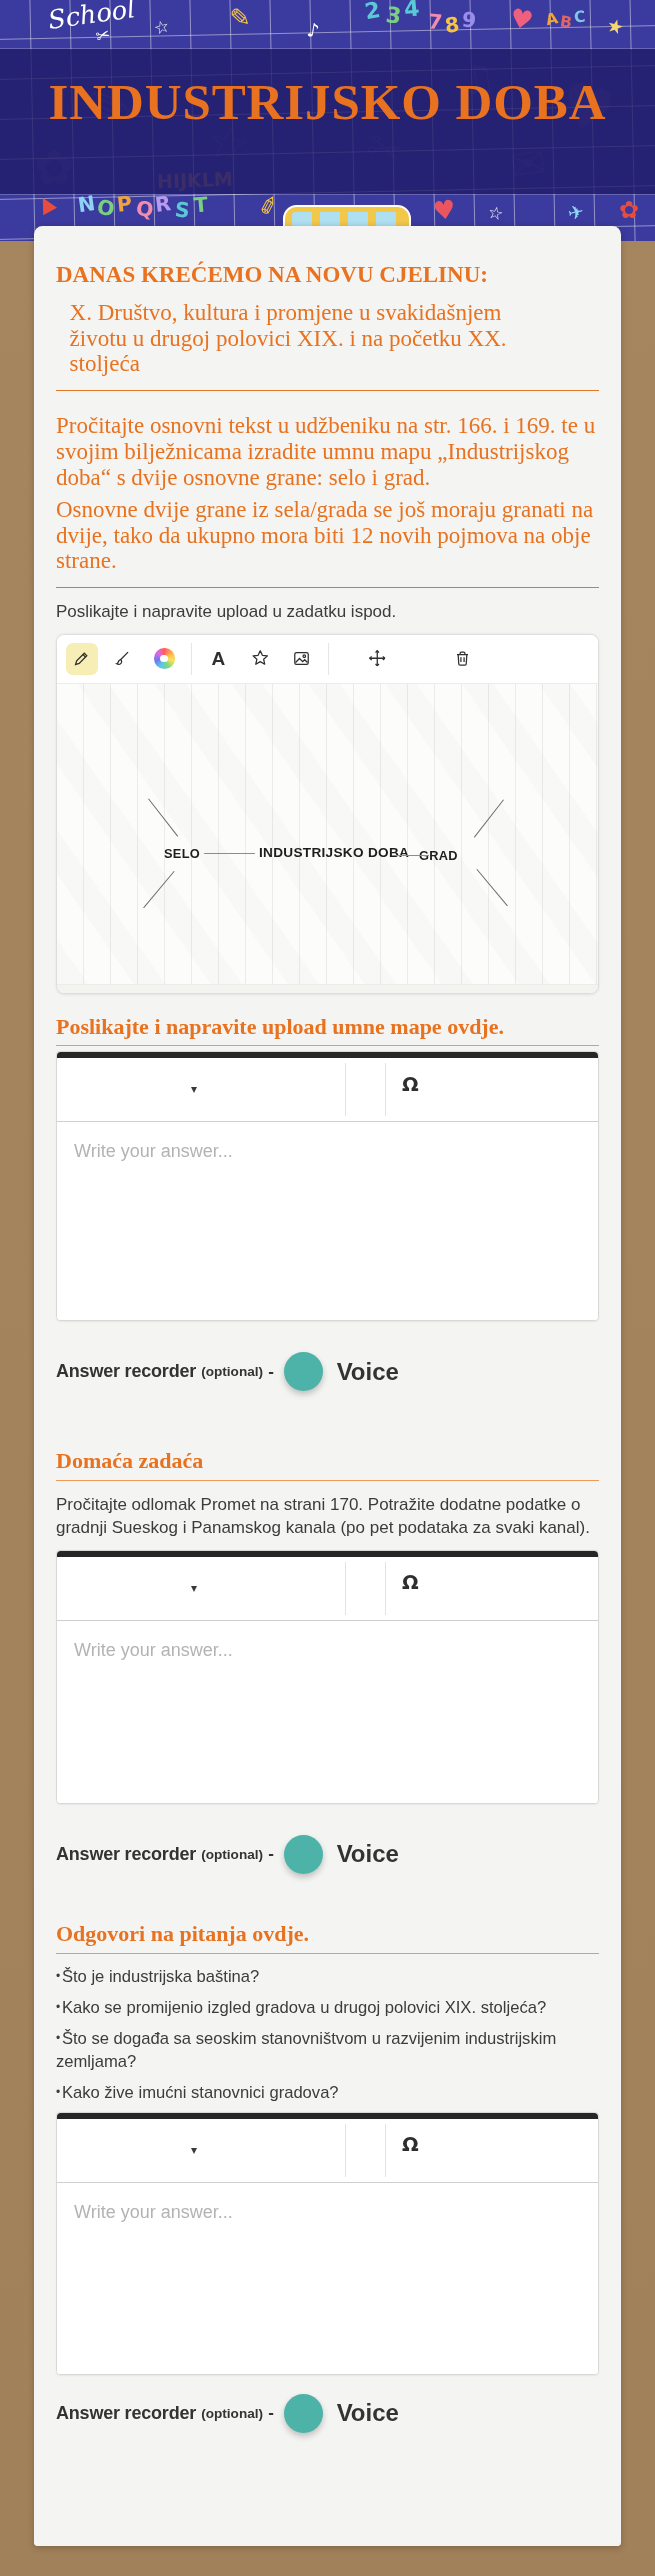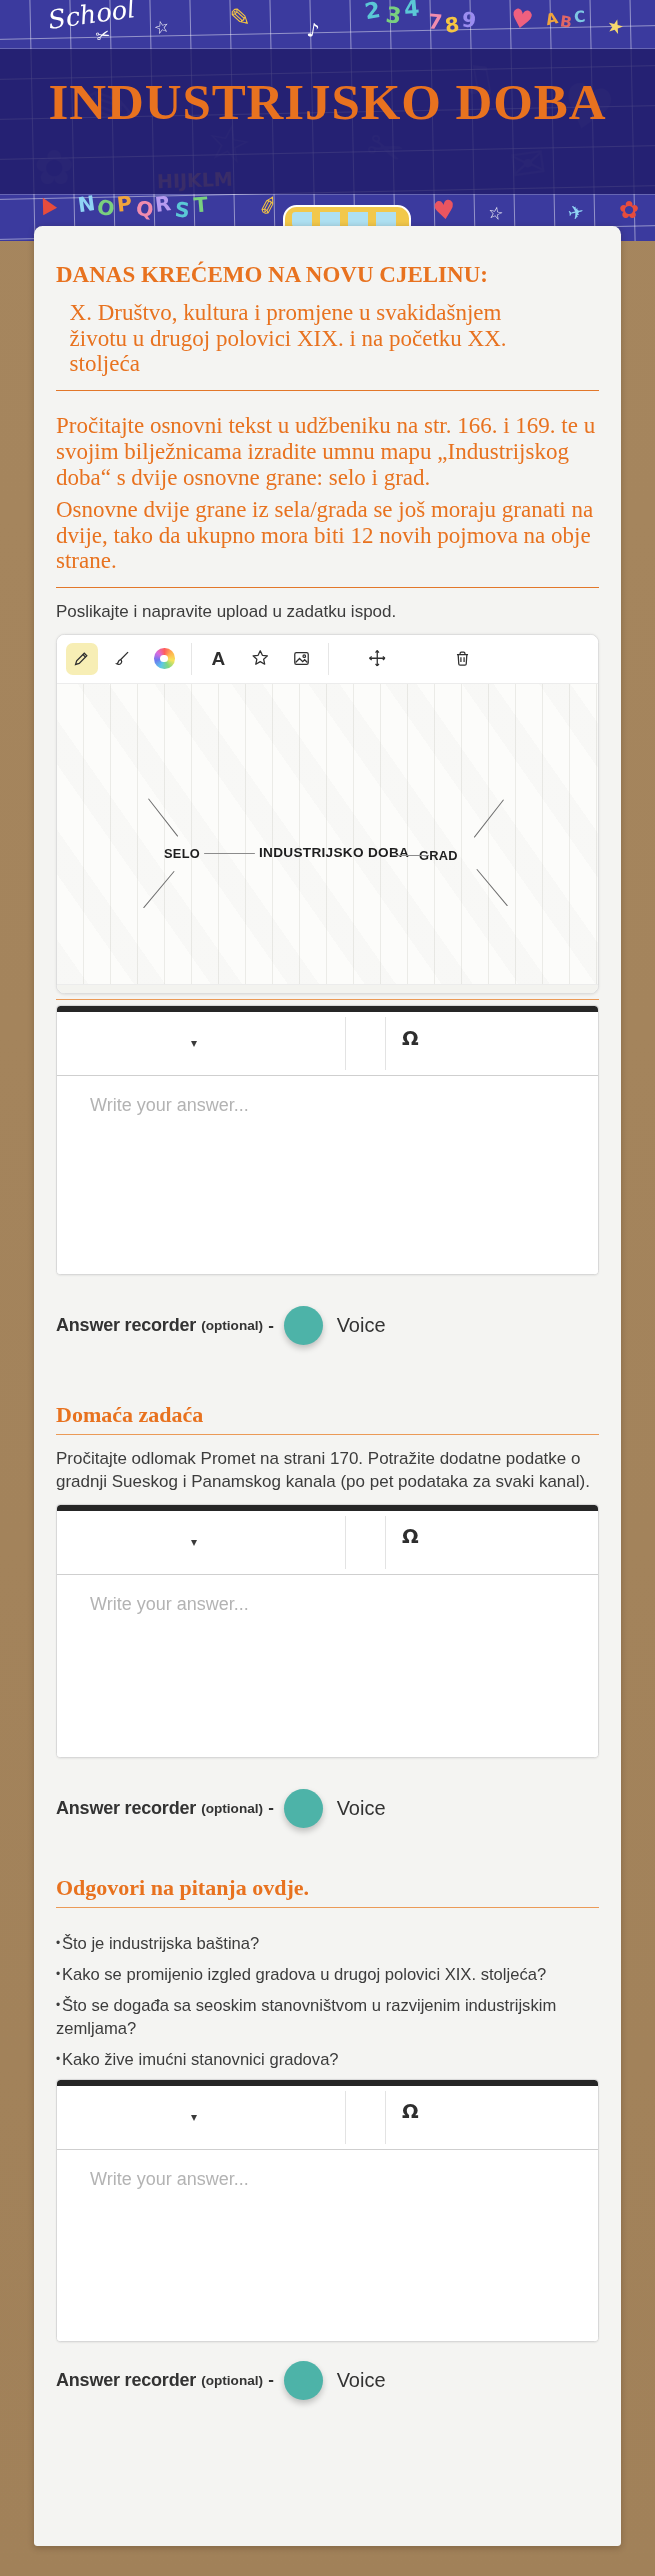--- a/index.html
+++ b/index.html
@@ -81,40 +81,40 @@
     box-shadow:0 0.9px 1.7px rgba(0,0,0,.06);overflow:hidden;}
   .aw-topbar{height:6px;background:#262626;border-radius:3.4px 3.4px 0 0;}
   .aw-toolbar{position:relative;height:63px;background:#fff;}
   .aw-dd{position:absolute;left:101px;top:12px;width:72px;height:38px;border:none;background:transparent;
     color:#3a3a3a;font-size:12px;font-family:"DejaVu Sans",sans-serif;}
   .aw-sep{position:absolute;top:5.1px;height:53px;width:0.9px;background:#e3e3e3;}
   .aw-sep.s1{left:288px;} .aw-sep.s2{left:328px;}
   .aw-omega{position:absolute;left:339px;top:13.6px;border:none;background:transparent;
     font-size:19.6px;font-weight:bold;color:#2e2e2e;font-family:"DejaVu Sans",sans-serif;}
   .aw-input{display:block;width:100%;box-sizing:border-box;border:none;border-top:0.9px solid #cfcfcf;
-    outline:none;resize:none;padding:19px 33px;font-size:18px;color:#555;background:#fff;
+    outline:none;resize:none;padding:19px 17px;font-size:18px;color:#555;background:#fff;
     font-family:"Liberation Sans","DejaVu Sans",sans-serif;}
   .aw-input::placeholder{color:#b3b3b3;}
   .aw-input.h1{height:199px;} .aw-input.h2{height:183px;} .aw-input.h3{height:192px;}
 
   
   .recorder{display:flex;align-items:center;margin-top:31px;color:#333;}
   .rec-label{font-weight:bold;font-size:18px;letter-spacing:-0.2px;}
   .rec-optional{font-weight:bold;font-size:13.6px;margin-left:5.1px;text-align:center;}
   .rec-dash{font-weight:bold;font-size:17px;margin-left:5.1px;}
   .rec-button{width:39px;height:39px;border-radius:50%;border:none;background:#4db3a8;
     margin:0 13.6px 0 10.2px;box-shadow:0 3.4px 6px rgba(0,0,0,.22);}
-  .rec-voice{font-weight:normal;font-size:20px;}
+  .rec-voice{font-weight:bold;font-size:24px;}
 
   
   .gap-lg{height:46px;} .gap-md{height:56px;}
   h3.homework{margin:0;font-size:22px;line-height:28px;font-weight:600;}
   .question{margin:0 0 7.7px 0;color:#3c3c3c;font-size:16.6px;line-height:23px;}
   .q-bullet{font-size:12px;vertical-align:1.7px;margin-right:1.7px;}
-  #question-list{margin-top:24px;}
+  #question-list{margin-top:11px;}
   svg{display:block;}
 </style>
 </head>
 <body>
 
 <div class="header">
   <div class="grid-layer"></div>
   <div class="doodle-layer" id="doodle-layer">
       <span class="doodle script" style="left: 48px; top: 1.7px; font-size: 25.6px; color: rgb(255, 255, 255); transform: rotate(-8deg);">School</span>
       <span class="doodle" style="left: 96px; top: 27px; font-size: 17px; color: rgb(255, 255, 255); transform: rotate(-18deg);">✂</span>
@@ -244,20 +244,21 @@
       <span class="mm-line" style="left:147px;top:169px;width:51px;"></span>
       <span class="mm-line" style="left:336px;top:171px;width:36px;"></span>
       <span class="mm-line mm-diag" style="left:82px;top:133px;width:48px;transform:rotate(52deg);"></span>
       <span class="mm-line mm-diag" style="left:78px;top:205px;width:48px;transform:rotate(-50deg);"></span>
       <span class="mm-line mm-diag" style="left:408px;top:134px;width:48px;transform:rotate(-52deg);"></span>
       <span class="mm-line mm-diag" style="left:411px;top:203px;width:48px;transform:rotate(50deg);"></span>
     </div>
     <div class="draw-footer"></div>
   </div>
 
+  <h3 class="prompt orange-serif">Poslikajte i  napravite upload umne mape ovdje.</h3>
   <hr class="rule-light">
 
   <div class="answer-widget">
     <div class="aw-topbar"></div>
     <div class="aw-toolbar">
       <button class="aw-dd"><span>▾</span></button>
       <span class="aw-sep s1"></span>
       <span class="aw-sep s2"></span>
       <button class="aw-omega">Ω</button>
     </div>

